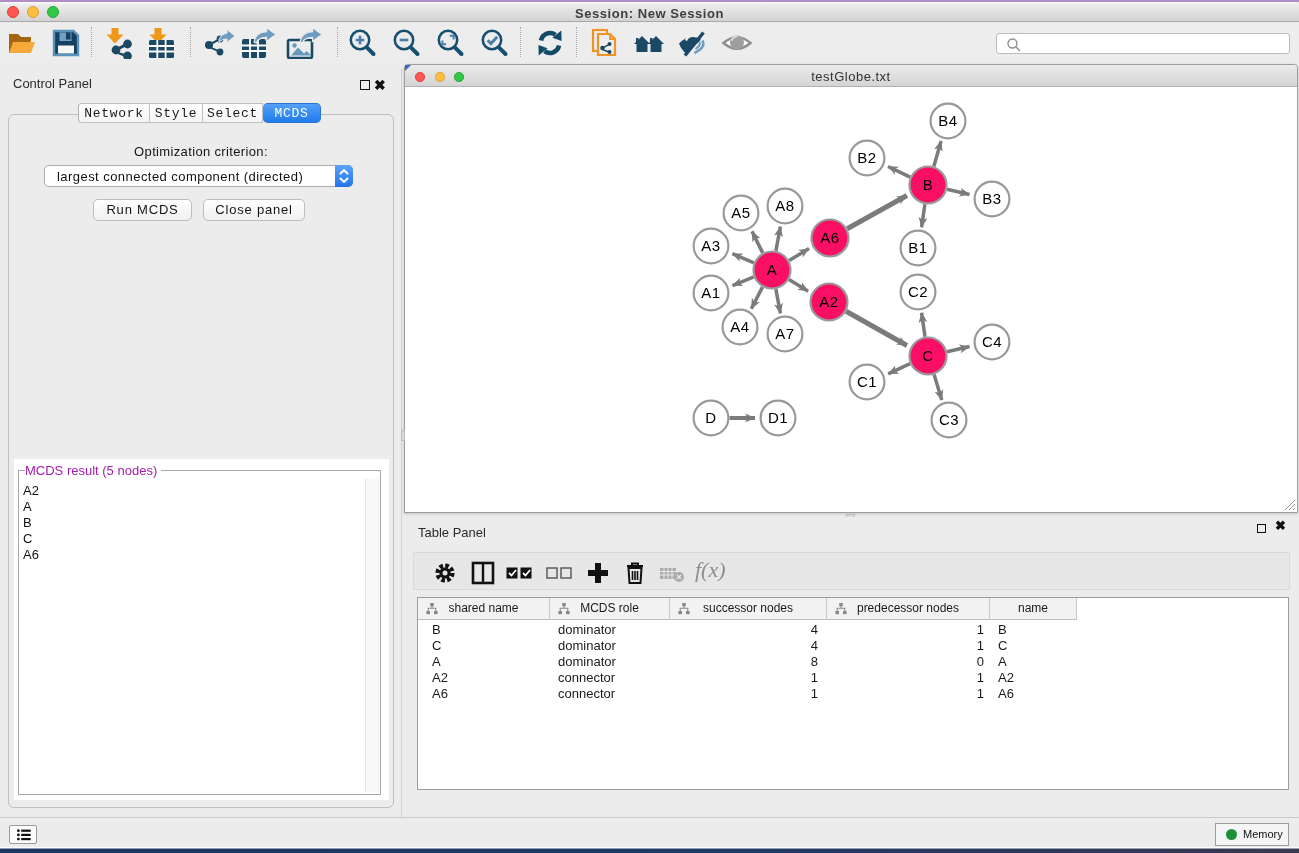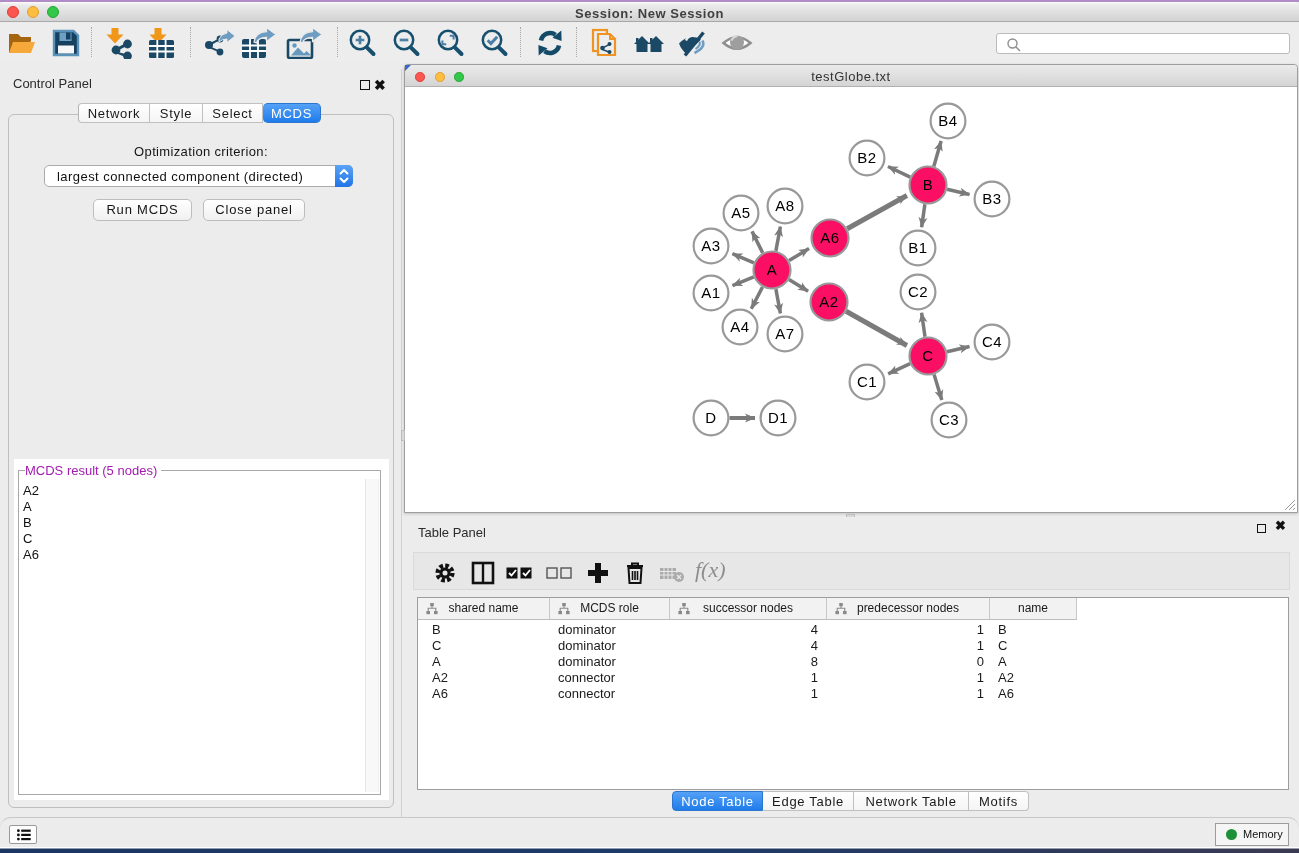--- a/index.html
+++ b/index.html
@@ -58,21 +58,21 @@
 #tpanel .hdr { position:absolute; left:14px; top:8px; font-size:13px; color:#2b2b2b; }
 #ttools { position:absolute; left:9px; top:35px; width:877px; height:38px; background:#e7e7e7; border:1px solid #dadada; }
 #tbl { position:absolute; left:13px; top:80px; width:872px; height:193px; background:#fff; border:1px solid #9d9d9d; font-size:12px; color:#1a1a1a; }
 .th { position:absolute; top:0; height:22px; background:#f2f2f2; border-right:1px solid #c8c8c8; border-bottom:1px solid #bdbdbd; text-align:center; line-height:21px; }
 .trw { position:absolute; height:16px; line-height:16px; font-size:13px; }
 .num { text-align:right; }
 
 #btabs { position:absolute; left:268px; top:274px; display:flex; }
 
 
-#statusbar { left:0; top:817px; width:1299px; height:31px; background:#ececec; border-top:1px solid #c8c8c8;border-radius:11px; }
+#statusbar { left:0; top:817px; width:1299px; height:31px; background:#ececec; border-top:1px solid #c8c8c8; }
 #hambtn { position:absolute; left:9px; top:7px; width:28px; height:19px; background:#fdfdfd; border:1px solid #9a9a9a; border-radius:2px; }
 #membtn { position:absolute; left:1215px; top:5px; width:74px; height:23px; background:#f5f5f5; border:1px solid #9c9c9c; font-size:11px; color:#111; line-height:21px; }
 </style>
 </head>
 <body>
 <div class="abs" id="deskTop"></div>
 <div class="abs" id="titlebar">
   <div class="tl r" style="left:7px"></div>
   <div class="tl y" style="left:27px"></div>
   <div class="tl g" style="left:47px"></div>
@@ -220,21 +220,21 @@
       <circle cx="6.5" cy="6.5" r="4.5" fill="none" stroke="#8e8e8e" stroke-width="1.4"></circle>
       <path d="M10 10 L14 14" stroke="#8e8e8e" stroke-width="1.4"></path>
     </svg>
   </div>
 </div>
 
 <div class="abs" id="cpanel">
   <div class="hdr">Control Panel</div>
   <div class="wicon" style="left:360px; top:11px; width:10px; height:10px; border:1.5px solid #111;"></div>
   <div class="wicon" style="left:374px; font-weight:bold; font-size:14px;">✖</div>
-  <div class="tabrow" style="left:78px; top:34px;">
+  <div class="tabrow" style="left:78px; top:34px;font-family:Liberation Mono, monospace;">
     <div class="tab first" style="width:72px;">Network</div>
     <div class="tab" style="width:53px;">Style</div>
     <div class="tab" style="width:60px;">Select</div>
     <div class="tab sel last" style="width:58px;">MCDS</div>
   </div>
   <div id="cpBox"></div>
   <div id="optlabel">Optimization criterion:</div>
   <div id="selbox">largest connected component (directed)
     <div id="selcap">
       <svg width="18" height="22">
@@ -442,26 +442,20 @@
     <div class="trw num" style="left:409px;top:40px;width:157px;">1</div>
     <div class="trw num" style="left:409px;top:56px;width:157px;">0</div>
     <div class="trw num" style="left:409px;top:72px;width:157px;">1</div>
     <div class="trw num" style="left:409px;top:88px;width:157px;">1</div>
     <div class="trw" style="left:580px;top:24px;">B</div>
     <div class="trw" style="left:580px;top:40px;">C</div>
     <div class="trw" style="left:580px;top:56px;">A</div>
     <div class="trw" style="left:580px;top:72px;">A2</div>
     <div class="trw" style="left:580px;top:88px;">A6</div>
   </div>
-  <div id="btabs">
-    <div class="tab first sel" style="width:91px;">Node Table</div>
-    <div class="tab" style="width:91px;">Edge Table</div>
-    <div class="tab" style="width:115px;">Network Table</div>
-    <div class="tab last" style="width:60px;">Motifs</div>
-  </div>
 </div>
 
 <div class="abs" id="statusbar">
   <div id="hambtn">
     <svg style="position:absolute;left:7px;top:3px" width="14" height="12" viewBox="0 0 14 12">
       <g fill="#111">
           <circle cx="1.4" cy="1.7" r="1.4"></circle>
           <circle cx="1.4" cy="5.9" r="1.4"></circle>
           <circle cx="1.4" cy="10.1" r="1.4"></circle>
       <rect x="4.2" y="0.6" width="9.5" height="2.2"></rect>

